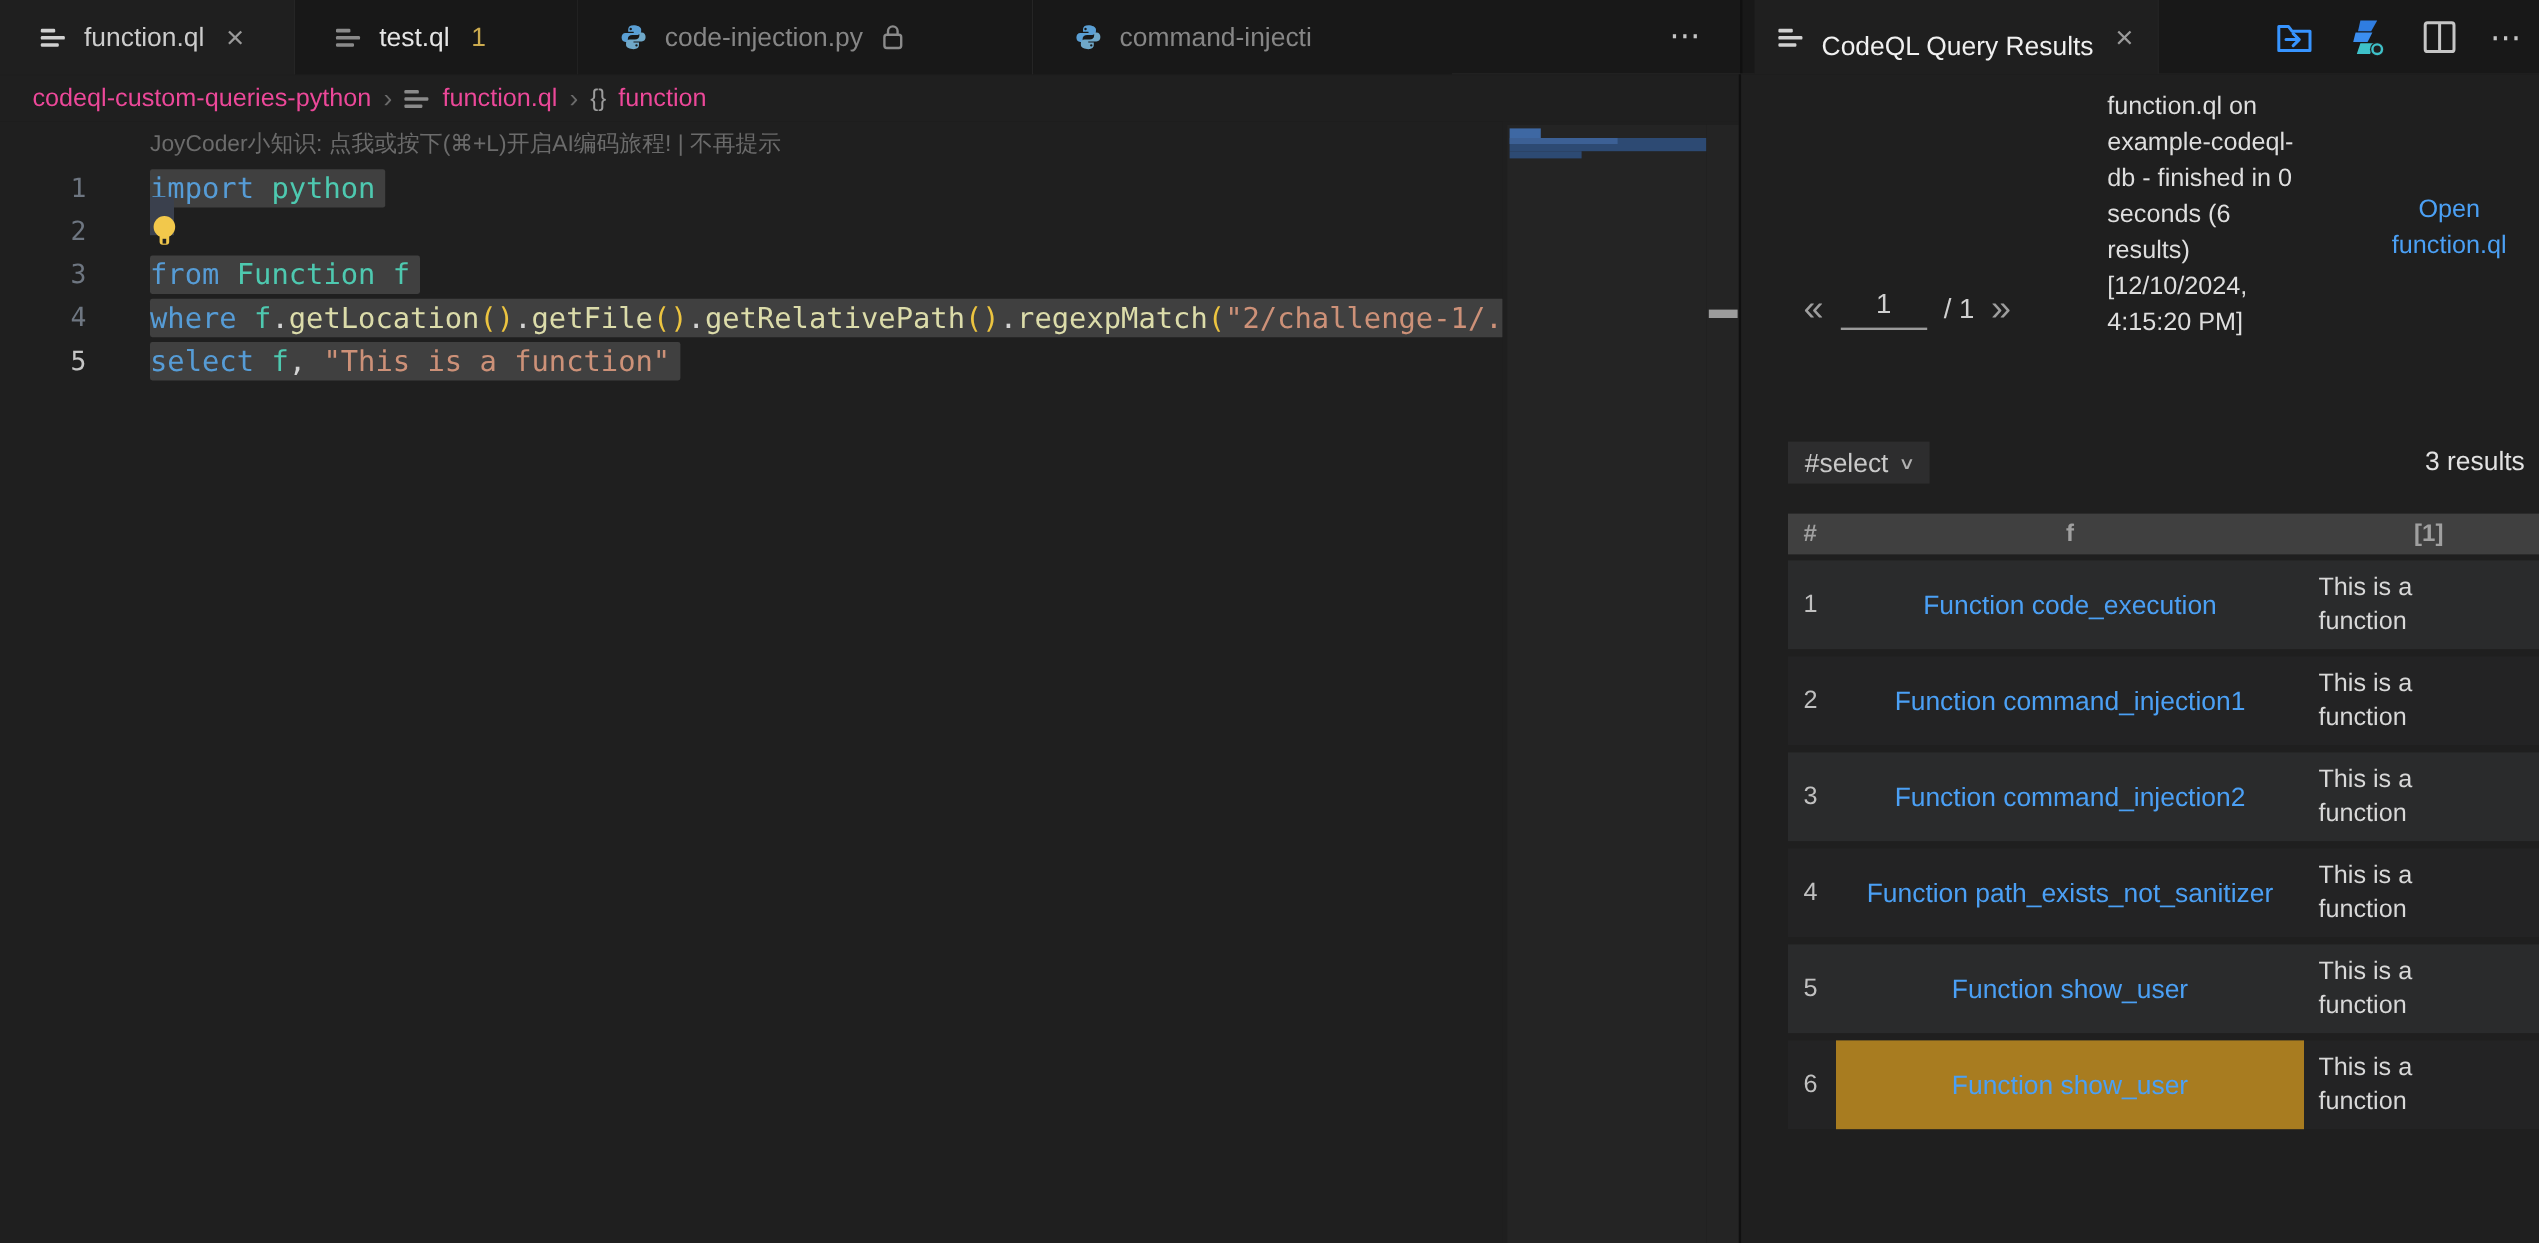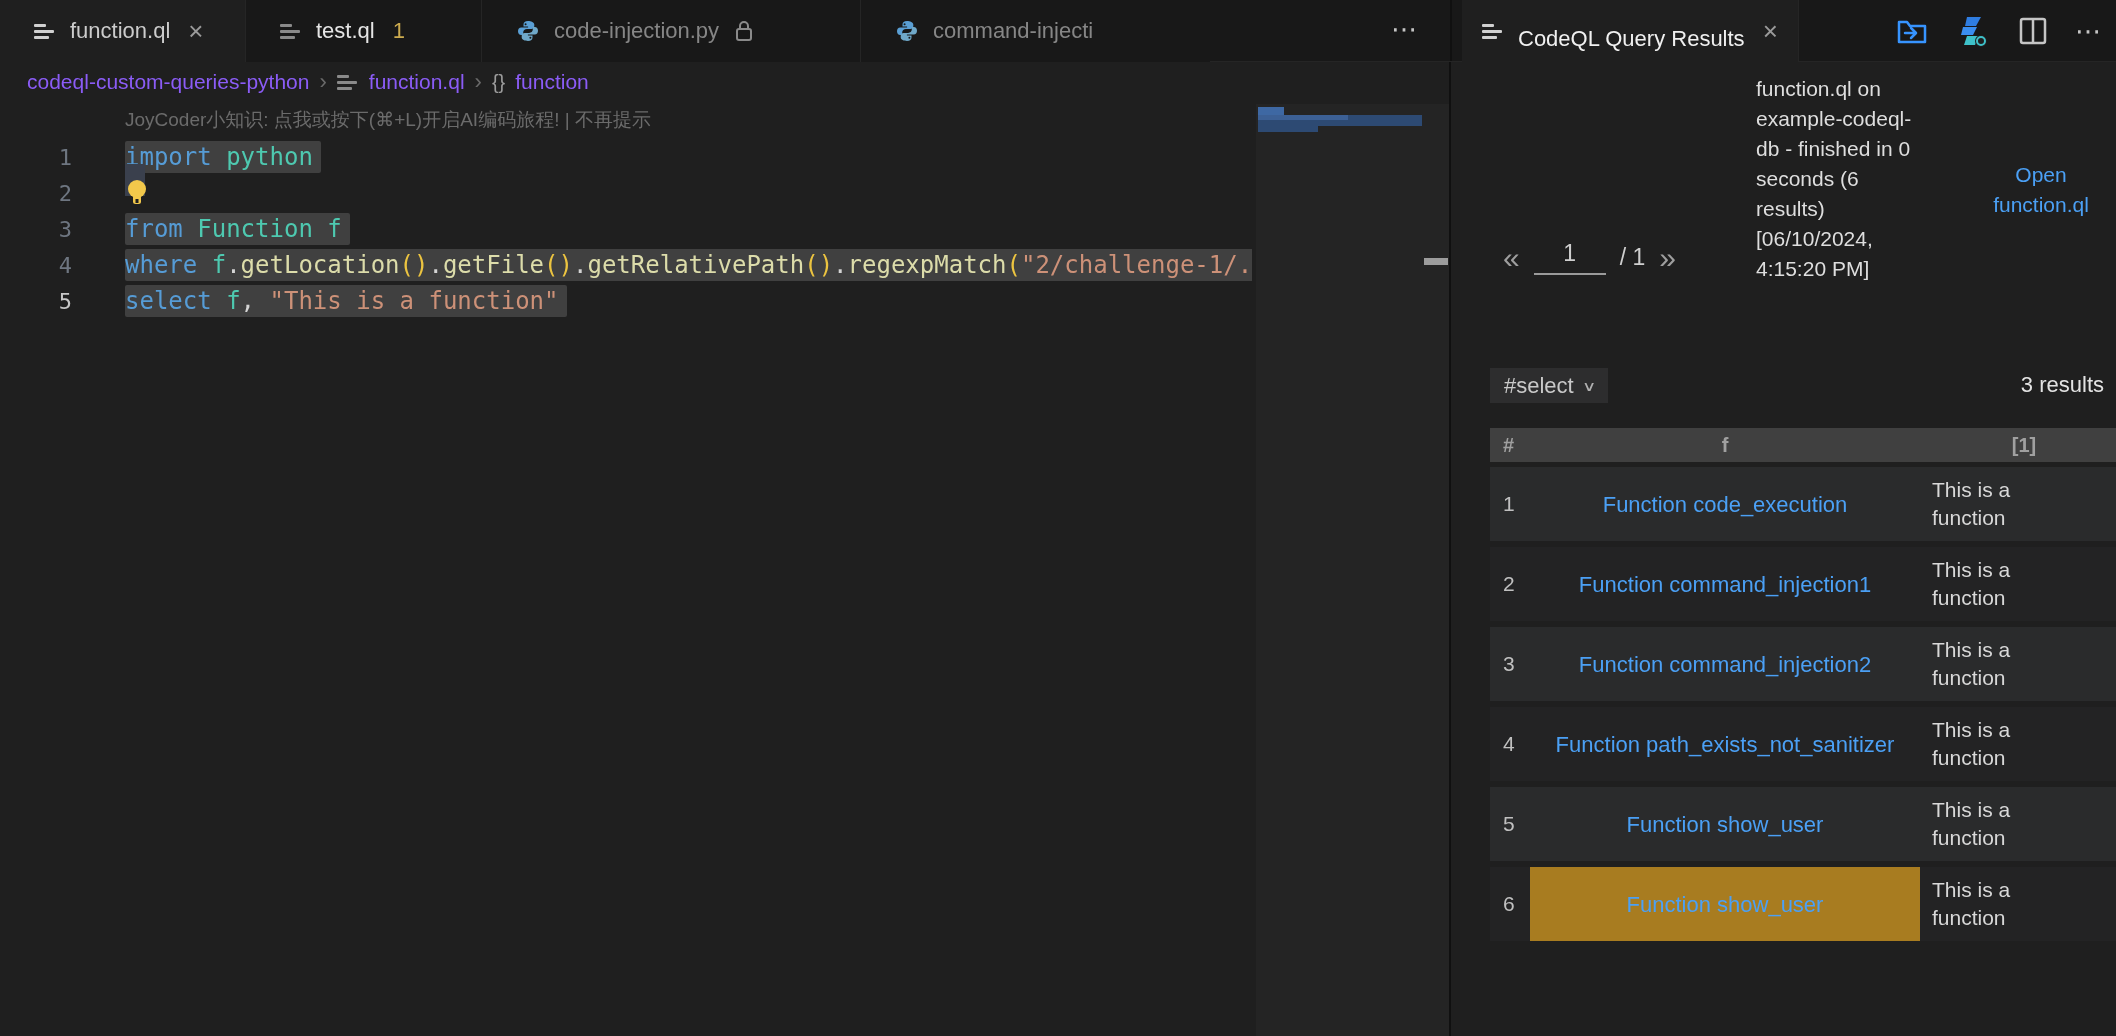--- a/index.html
+++ b/index.html
@@ -23,21 +23,21 @@
   .more-dots { color:#c5c5c5; font-size:26px; letter-spacing:3px; position:absolute; right:30px; top:14px; cursor:pointer; }
   #tabstrip-left { display:flex; width:1450px; flex:none; position:relative; }
   #tabstrip-right { flex:1; display:flex; background:#181818; border-left:2px solid #101010; position:relative; }
   .rtab { background:#1f1f1f; display:flex; align-items:center; gap:14px; padding:0 16px 0 20px; margin-left:10px; height:62px; border-right:1px solid #252525; cursor:pointer; }
   .rtab .label { font-size:22px; color:#f0f0f0; font-weight:500; white-space:nowrap;margin-top:16px; }
   #editor-actions { position:absolute; right:12px; top:0; height:62px; display:flex; align-items:center; gap:26px; }
   #editor-actions .act { cursor:pointer; display:flex; align-items:center; }
 
   
   #breadcrumb { position:absolute; left:0; top:63px; width:1449px; height:38px; display:flex; align-items:center; padding-left:27px; gap:10px; background:#1f1f1f; }
-  #breadcrumb .bc { font-size:21px; color:#8b5cf6; cursor:pointer; white-space:nowrap; }
+  #breadcrumb .bc { font-size:21px; color:#ec4899; cursor:pointer; white-space:nowrap; }
   #breadcrumb .sep { font-size:22px; color:#6a6a6a; }
   #breadcrumb .braces { color:#9c9c9c; font-size:20px; }
 
   
   #editor { position:absolute; left:0; top:101px; width:1252px; height:935px; background:#1f1f1f; overflow:hidden; }
   #joyhint { position:absolute; left:125px; top:6px; font-size:19px; color:#6b6b6b; white-space:nowrap; cursor:pointer; }
   #code { position:absolute; left:0; top:38px; width:100%; }
   .cline { display:flex; height:36px; align-items:center; font-family:"DejaVu Sans Mono", monospace; font-size:24px; }
   .lnum { width:80px; flex:none; text-align:right; padding-right:8px; color:#6e7681; font-size:22px; }
   .lnum.cur { color:#c6c6c6; }
@@ -229,21 +229,21 @@
   </div>
   <div id="group-divider"></div>
 
   <div id="panel">
     <div id="pagination">
       <span class="pg-btn">«</span>
       <input id="page-input" value="1" style="">
       <span id="page-total">/ 1</span>
       <span class="pg-btn">»</span>
     </div>
-    <div id="query-info">function.ql on example-codeql-db - finished in 0 seconds (6 results) [06/10/2024, 4:15:20 PM]</div>
+    <div id="query-info">function.ql on example-codeql-db - finished in 0 seconds (6 results) [12/10/2024, 4:15:20 PM]</div>
     <div id="open-link">Open function.ql</div>
 
     <div id="select-chip">
       <span>#select</span>
       <span class="chev">∨</span>
     </div>
     <div id="results-count">3 results</div>
 
     <div id="table">
       <div class="trow thead">

